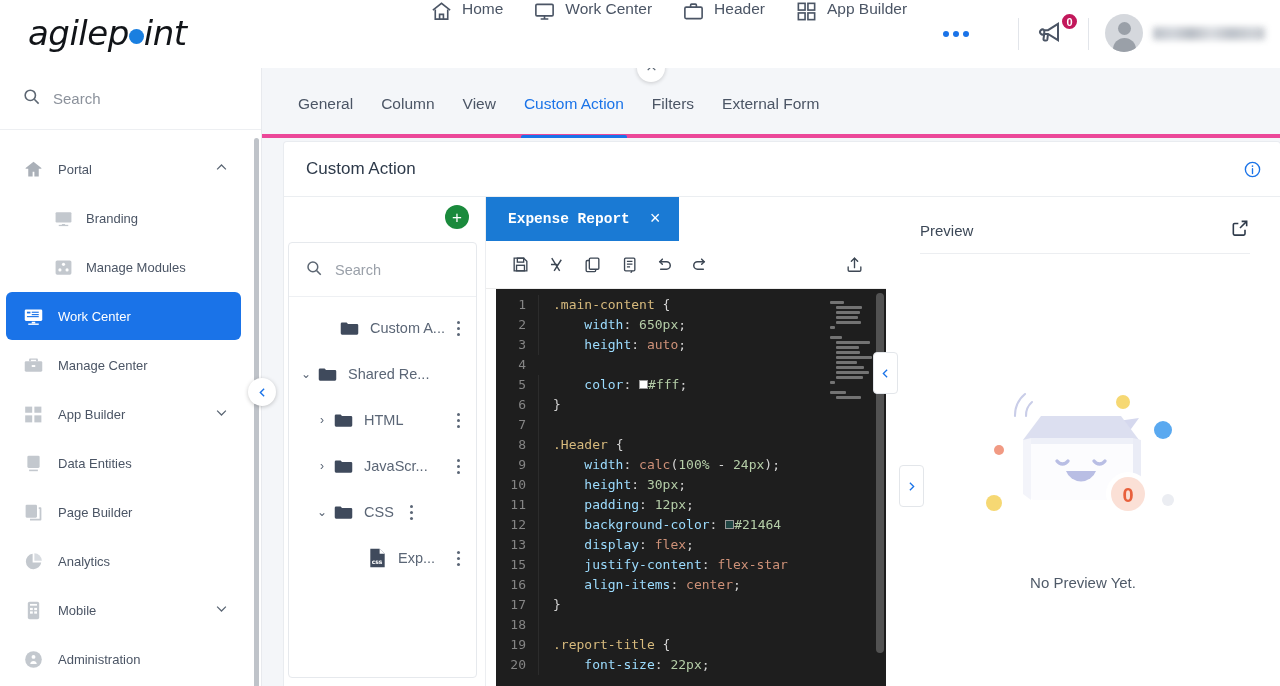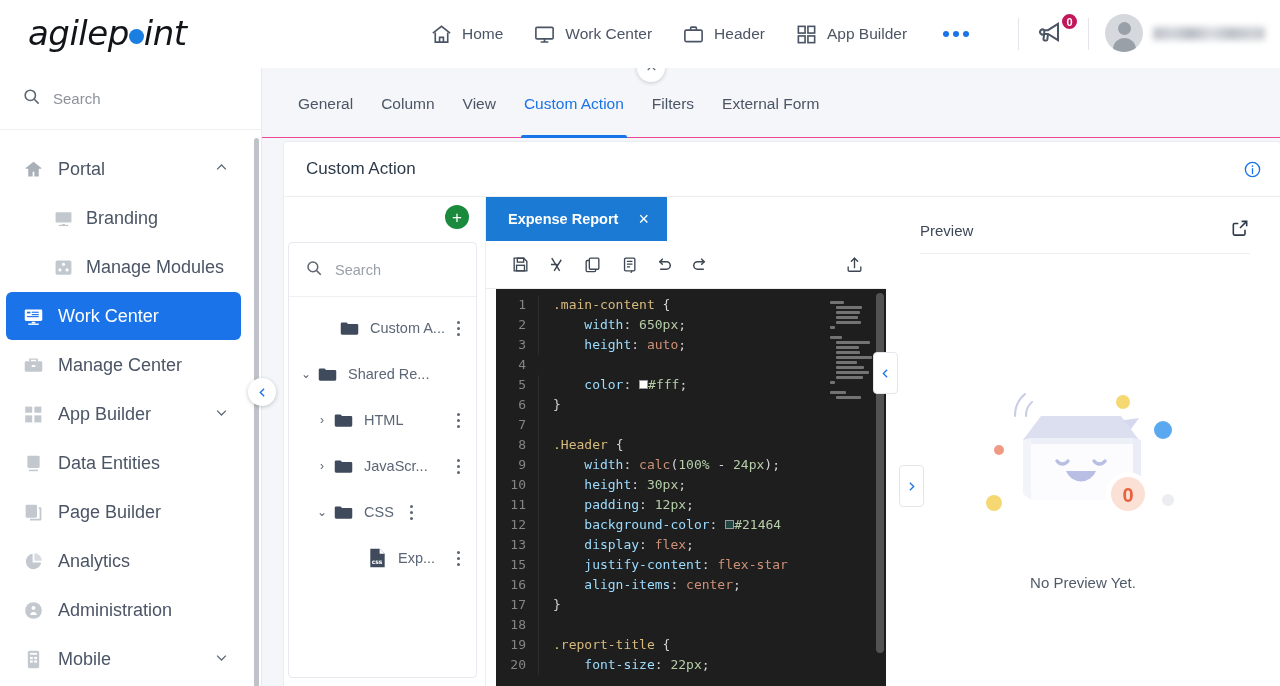--- a/index.html
+++ b/index.html
@@ -28,21 +28,21 @@
   }
   .logo-dot {
     display: inline-block; width: 15px; height: 15px; border-radius: 50%;
     background: #1a7fe0; position: relative; top: -1px; margin: 0 0px;
   }
   .nav {
     position: absolute; left: 430px; top: 0; height: 68px;
     display: flex; align-items: center; gap: 30px;
   }
   .nav-item {
-    display: flex; align-items: center; gap: 9px;
+    display: flex; gap: 9px;
     color: #4b5565; font-size: 15.5px; cursor: pointer;
     height: 68px;
   }
   .nav-item svg { display: block; }
   .nav-dots {
     display: flex; gap: 4px; align-items: center; cursor: pointer;
     padding: 0 6px;
   }
   .nav-dots i { width: 6px; height: 6px; border-radius: 50%; background: #1a73e8; display: block; }
 
@@ -85,21 +85,21 @@
   }
   .side-search span.ph { color: #8b919b; font-size: 15px; }
   .side-list {
     position: absolute; top: 62px; left: 0; right: 0; bottom: 0;
     padding-top: 14px; overflow: hidden;
   }
   .side-item {
     display: flex; align-items: center; height: 48px;
     margin: 1px 20px 1px 6px; padding: 0 12px 0 16px;
     border-radius: 6px; cursor: pointer; color: #4b5565;
-    font-size: 18px; position: relative;
+    font-size: 13px; position: relative;
   }
   .side-item.sub { padding-left: 46px; }
   .side-item .ic { width: 22px; margin-right: 14px; display: flex; align-items: center; justify-content: center; flex: 0 0 22px;}
   .side-item.sub .ic { margin-right: 12px; }
   .side-item .lbl { flex: 1; white-space: nowrap; }
   .side-item.active { background: #1a73e8; color: #ffffff; }
   .side-item.active .ic svg { fill: #fff; }
   .side-item .chev { color: #5a6573; }
   .side-scroll {
     position: absolute; right: 2px; top: 70px; width: 5px; height: 570px;
@@ -119,21 +119,21 @@
   }
   .chev-top {
     position: absolute; left: 375px; top: -14px; width: 28px; height: 28px;
     border-radius: 50%; background: #fff; box-shadow: 0 1px 4px rgba(0,0,0,.18);
     display: flex; align-items: center; justify-content: center;
     color: #5a6573; font-size: 13px; z-index: 20; cursor: pointer;
   }
   .tabs {
     position: absolute; left: 0; top: 12px; width: 1018px; height: 58px;
     display: flex; align-items: flex-start; gap: 0px; padding-left: 22px;
-    border-bottom: 1px solid #ec4899;
+    border-bottom: 4px solid #ec4899;
   }
   .tab {
     font-size: 15.5px; color: #4b5565; cursor: pointer;
     padding: 15px 14px 0 14px; height: 58px; position: relative; white-space: nowrap;
   }
   .tab.active { color: #1a73e8; }
   .tab.active::after {
     content: ""; position: absolute; left: 11px; right: 11px; bottom: 0;
     height: 3px; background: #1a73e8; border-radius: 2px 2px 0 0;
   }
@@ -184,21 +184,21 @@
   .tnode .tlbl { flex: 1; white-space: nowrap; overflow: hidden; }
   .kebab { width: 16px; display: flex; flex-direction: column; align-items: center; gap: 3px; cursor: pointer; flex:0 0 16px;}
   .kebab i { width: 3px; height: 3px; border-radius: 50%; background: #5b6676; display: block; }
 
   
   .editor-col { width: 400px; position: relative; }
   .ed-tabrow { height: 44px; padding: 0 0 0 0; display: flex; }
   .ed-tab {
     background: #1a7ad4; color: #fff; font-size: 14.5px; font-weight: 700;
     display: flex; align-items: center; gap: 20px; padding: 0 18px 0 22px;
-    height: 44px; cursor: pointer;
+    height: 44px; cursor: pointer; font-family: Liberation Mono, monospace;
   }
   .ed-tab .x { font-size: 18px; font-weight: 400; line-height: 1; }
   .ed-toolbar {
     height: 48px; display: flex; align-items: center; gap: 0px;
     padding: 0 14px 0 16px; background: #fff; border-bottom: 1px solid #ececec;
     position: relative;
   }
   .tb-btn { width: 36px; height: 36px; display: flex; align-items: center; justify-content: center; cursor: pointer; color: #3d4754; }
   .tb-spacer { flex: 1; }
   .ed-code {
@@ -455,45 +455,45 @@
             <path d="M11 3.2A8.8 8.8 0 1020.8 13H11z"></path>
             <path d="M13 2.5V11h8.5A8.6 8.6 0 0013 2.5z" fill="#d7dbe0"></path>
           </svg>
       </span>
       <span class="lbl">Analytics</span>
     </div>
 
     <div class="side-item">
       <span class="ic">
         <svg width="21" height="21" viewBox="0 0 24 24" fill="#c3c8ce">
-            <circle cx="12" cy="12" r="9.5"></circle>
-            <circle cx="12" cy="9" r="2.2" fill="#fff"></circle>
-            <path d="M8.3 17c0-2 1.7-3.4 3.7-3.4S15.7 15 15.7 17z" fill="#fff"></path>
-          </svg>
-      </span>
-      <span class="lbl">Administration</span>
-    </div>
-
-    <div class="side-item">
-      <span class="ic">
-        <svg width="21" height="21" viewBox="0 0 24 24" fill="#c3c8ce">
             <rect x="5.5" y="2" width="13" height="20" rx="2"></rect>
             <rect x="8" y="4.5" width="8" height="2" fill="#fff"></rect>
             <rect x="8" y="9" width="3.2" height="2.6" fill="#fff"></rect>
             <rect x="12.8" y="9" width="3.2" height="2.6" fill="#fff"></rect>
             <rect x="8" y="13" width="3.2" height="2.6" fill="#fff"></rect>
             <rect x="12.8" y="13" width="3.2" height="2.6" fill="#fff"></rect>
           </svg>
       </span>
       <span class="lbl">Mobile</span>
       <span class="chev">
         <svg width="15" height="15" viewBox="0 0 24 24" fill="none" stroke="#5a6573" stroke-width="2">
             <path d="M5 9l7 7 7-7"></path>
           </svg>
       </span>
+    </div>
+
+    <div class="side-item">
+      <span class="ic">
+        <svg width="21" height="21" viewBox="0 0 24 24" fill="#c3c8ce">
+            <circle cx="12" cy="12" r="9.5"></circle>
+            <circle cx="12" cy="9" r="2.2" fill="#fff"></circle>
+            <path d="M8.3 17c0-2 1.7-3.4 3.7-3.4S15.7 15 15.7 17z" fill="#fff"></path>
+          </svg>
+      </span>
+      <span class="lbl">Administration</span>
     </div>
 
   </div>
   <div class="side-scroll"></div>
 </div>
 
 <div class="sb-collapse">
   <svg width="13" height="13" viewBox="0 0 24 24" fill="none" stroke="#1a73e8" stroke-width="2.6">
       <path d="M15 5l-7 7 7 7"></path>
     </svg>

